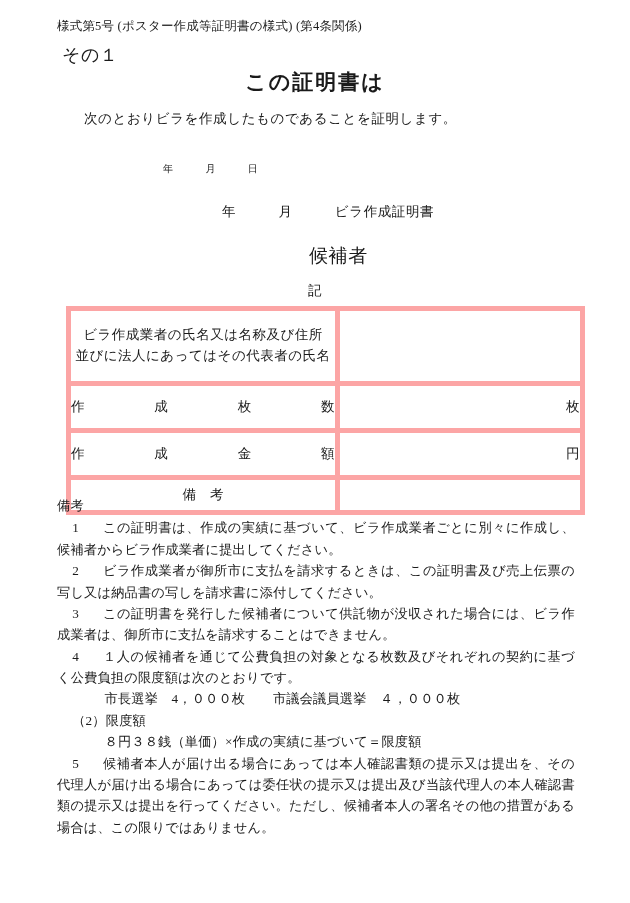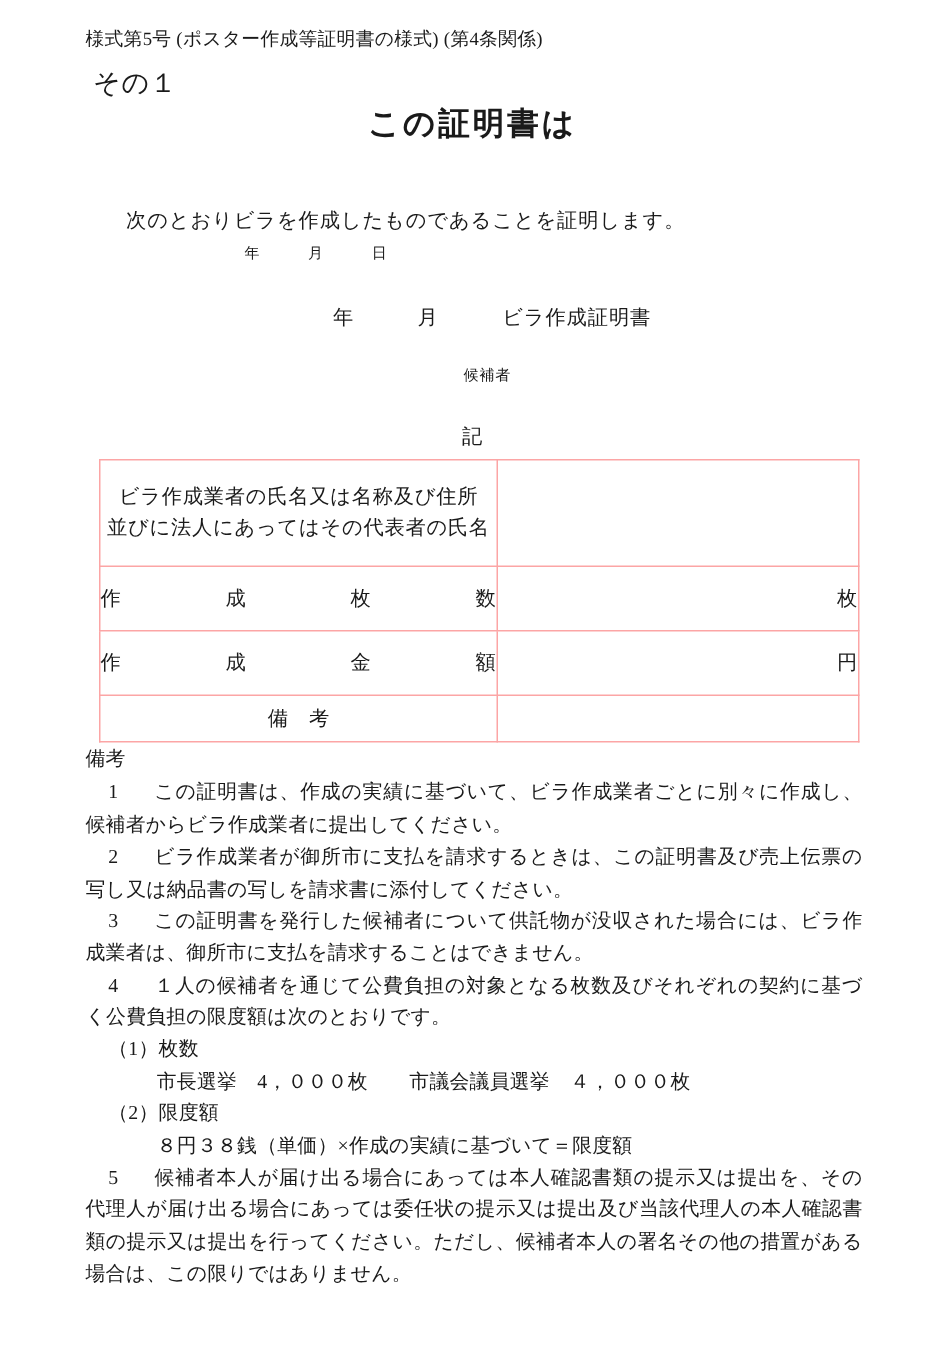--- a/index.html
+++ b/index.html
@@ -49,21 +49,21 @@
     text-align: center;
     font-size: 21px;
     font-weight: bold;
     letter-spacing: 2px;
   }
 
   
   .intro-line {
     position: absolute;
     left: 84px;
-    top: 138px;
+    top: 110px;
     font-size: 13.5px;
     letter-spacing: 0.6px;
     white-space: nowrap;
   }
 
   
   .date-line-1 {
     position: absolute;
     left: 163px;
     top: 162px;
@@ -76,21 +76,21 @@
     left: 222px;
     top: 203px;
     font-size: 13.5px;
     letter-spacing: 0.6px;
     white-space: pre;
   }
   .candidate-line {
     position: absolute;
     left: 309px;
     top: 243px;
-    font-size: 10px;
+    font-size: 19px;
     letter-spacing: 0.6px;
     white-space: nowrap;
   }
   .ki-mark {
     position: absolute;
     left: 0;
     top: 282px;
     width: 630px;
     text-align: center;
     font-size: 13.5px;
@@ -100,21 +100,21 @@
   
   .cert-table {
     position: absolute;
     left: 66px;
     top: 306px;
     width: 504px;
     border-collapse: collapse;
     table-layout: fixed;
   }
   .cert-table td {
-    border: 1px solid #fca5a5;
+    border: 5px solid #fca5a5;
     font-size: 13.5px;
     vertical-align: middle;
     padding: 0;
   }
   .cert-table .col-label { width: 264px; }
   .cert-table .col-value { width: 240px; }
 
   .label-multi {
     padding: 9px 6px 10px 6px;
     line-height: 1.55;
@@ -251,21 +251,20 @@
     <p class="notes-heading">備考</p>
 
     <p class="note-item"><span class="note-num">1</span><span>この証明書は、作成の実績に基づいて、ビラ作成業者ごとに別々に作成し、候補者からビラ作成業者に提出してください。</span></p>
 
     <p class="note-item"><span class="note-num">2</span><span>ビラ作成業者が御所市に支払を請求するときは、この証明書及び売上伝票の写し又は納品書の写しを請求書に添付してください。</span></p>
 
     <p class="note-item"><span class="note-num">3</span><span>この証明書を発行した候補者について供託物が没収された場合には、ビラ作成業者は、御所市に支払を請求することはできません。</span></p>
 
     <p class="note-item"><span class="note-num">4</span><span>１人の候補者を通じて公費負担の対象となる枚数及びそれぞれの契約に基づく公費負担の限度額は次のとおりです。</span></p>
 
-    <p class="sub-item">（1）枚数</p>
     <p class="sub-detail"><span>市長選挙　4，０００枚</span><span class="gap-wide"></span><span>市議会議員選挙　４，０００枚</span></p>
 
     <p class="sub-item">（2）限度額</p>
     <p class="sub-detail">８円３８銭（単価）×作成の実績に基づいて＝限度額</p>
 
     <p class="note-item"><span class="note-num">5</span><span>候補者本人が届け出る場合にあっては本人確認書類の提示又は提出を、その代理人が届け出る場合にあっては委任状の提示又は提出及び当該代理人の本人確認書類の提示又は提出を行ってください。ただし、候補者本人の署名その他の措置がある場合は、この限りではありません。</span></p>
   </div>
 
 </div>
 

